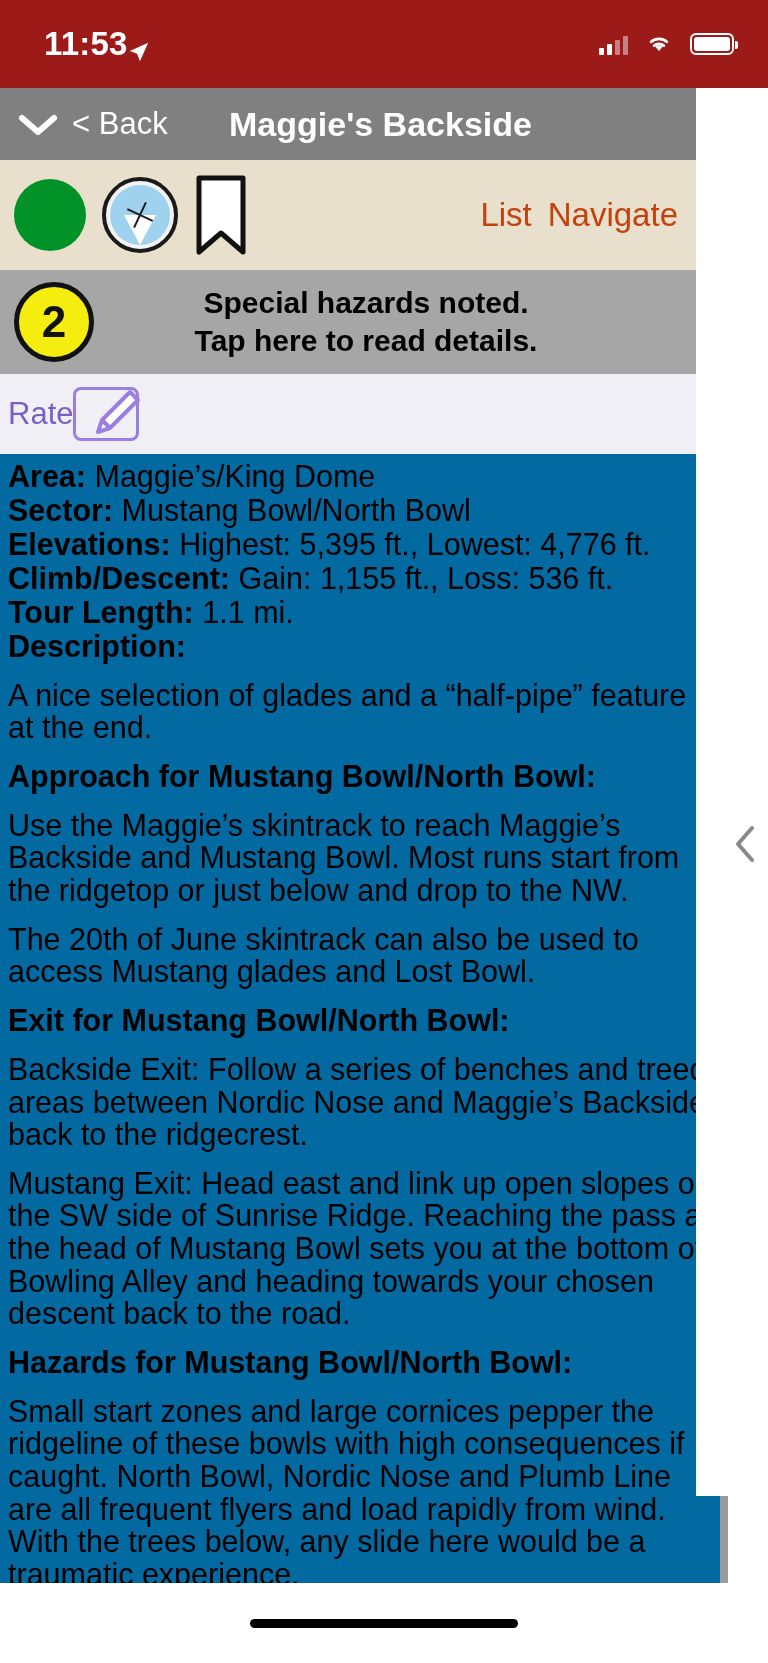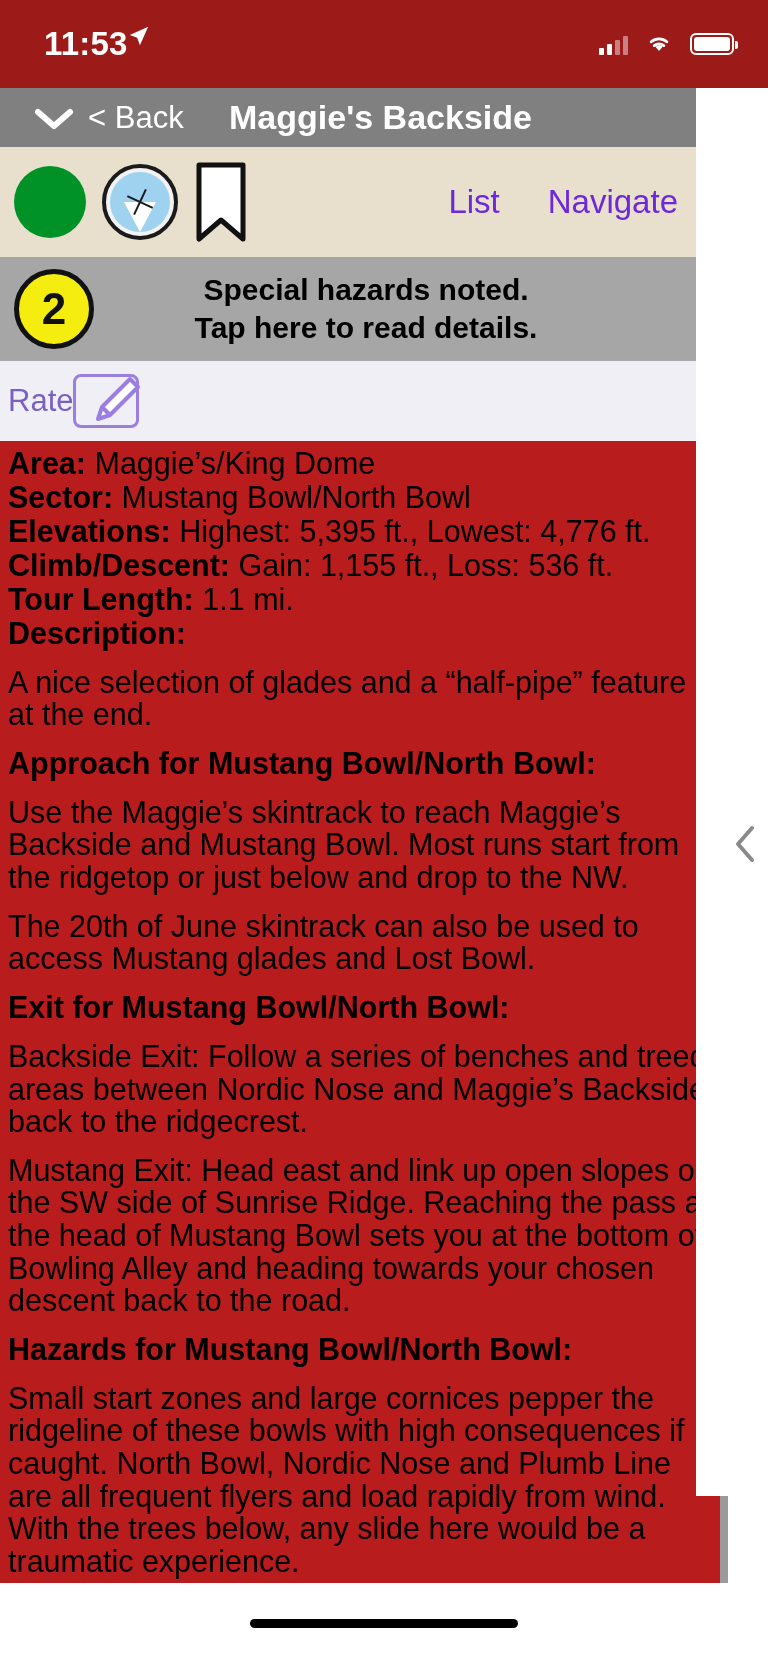--- a/index.html
+++ b/index.html
@@ -25,21 +25,21 @@
     background: #9c1b19;
     color: #ffffff;
     display: flex;
     align-items: center;
     justify-content: space-between;
     padding: 0 34px 0 44px;
     flex: 0 0 auto;
   }
   .status-left {
     display: flex;
-    align-items: flex-start;
+    align-items: flex-end;
     gap: 0;
   }
   .status-time {
     font-size: 33px;
     font-weight: 600;
     letter-spacing: 0.2px;
   }
   .loc-arrow {
     display: inline-block;
     width: 22px;
@@ -84,26 +84,26 @@
   .battery i {
     display: block;
     height: 100%;
     width: 100%;
     background: #ffffff;
     border-radius: 3px;
   }
 
   
   .nav-bar {
-    height: 59px;
+    height: 72px;
     background: #808080;
     display: flex;
     align-items: center;
     color: #ffffff;
-    padding-left: 32px;
+    padding-left: 16px;
     flex: 0 0 auto;
     position: relative;
   }
   .chev-down { width: 44px; height: 30px; margin-right: 12px; }
   .back-btn {
     font-size: 31px;
     color: #ffffff;
     white-space: nowrap;
   }
   .nav-title {
@@ -166,25 +166,25 @@
     position: absolute;
     left: 50%; top: 50%;
     width: 28px; height: 2px;
     background: #1a1a1a;
     transform: translate(-50%,-50%) rotate(25deg);
   }
   .bookmark { width: 54px; height: 80px; }
   .toolbar-spacer { flex: 1 1 auto; }
   .tb-link {
     font-size: 33px;
-    color: #6d28d9;
+    color: #c2410c;
     white-space: nowrap;
     text-align: right;
   }
-  .tb-link + .tb-link { margin-left: 32px; }
+  .tb-link + .tb-link { }
 
   
   .hazard {
     background: #a6a6a6;
     display: flex;
     align-items: center;
     padding: 12px 14px;
     gap: 10px;
     flex: 0 0 auto;
     width: 696px;
@@ -236,21 +236,21 @@
     width: 62px; height: 62px;
   }
 
   
   .content {
     position: relative;
     flex: 1 1 auto;
     overflow: hidden;
     padding: 6px 10px 0 8px;
     width: 728px;
-    background: #b91c1c;
+    background: #0369a1;
   }
   .content p {
     font-size: 30.5px;
     line-height: 1.08;
     color: #000000;
     margin-bottom: 1px;
   }
   .content p.para {
     line-height: 1.07;
     margin-top: 16px;

